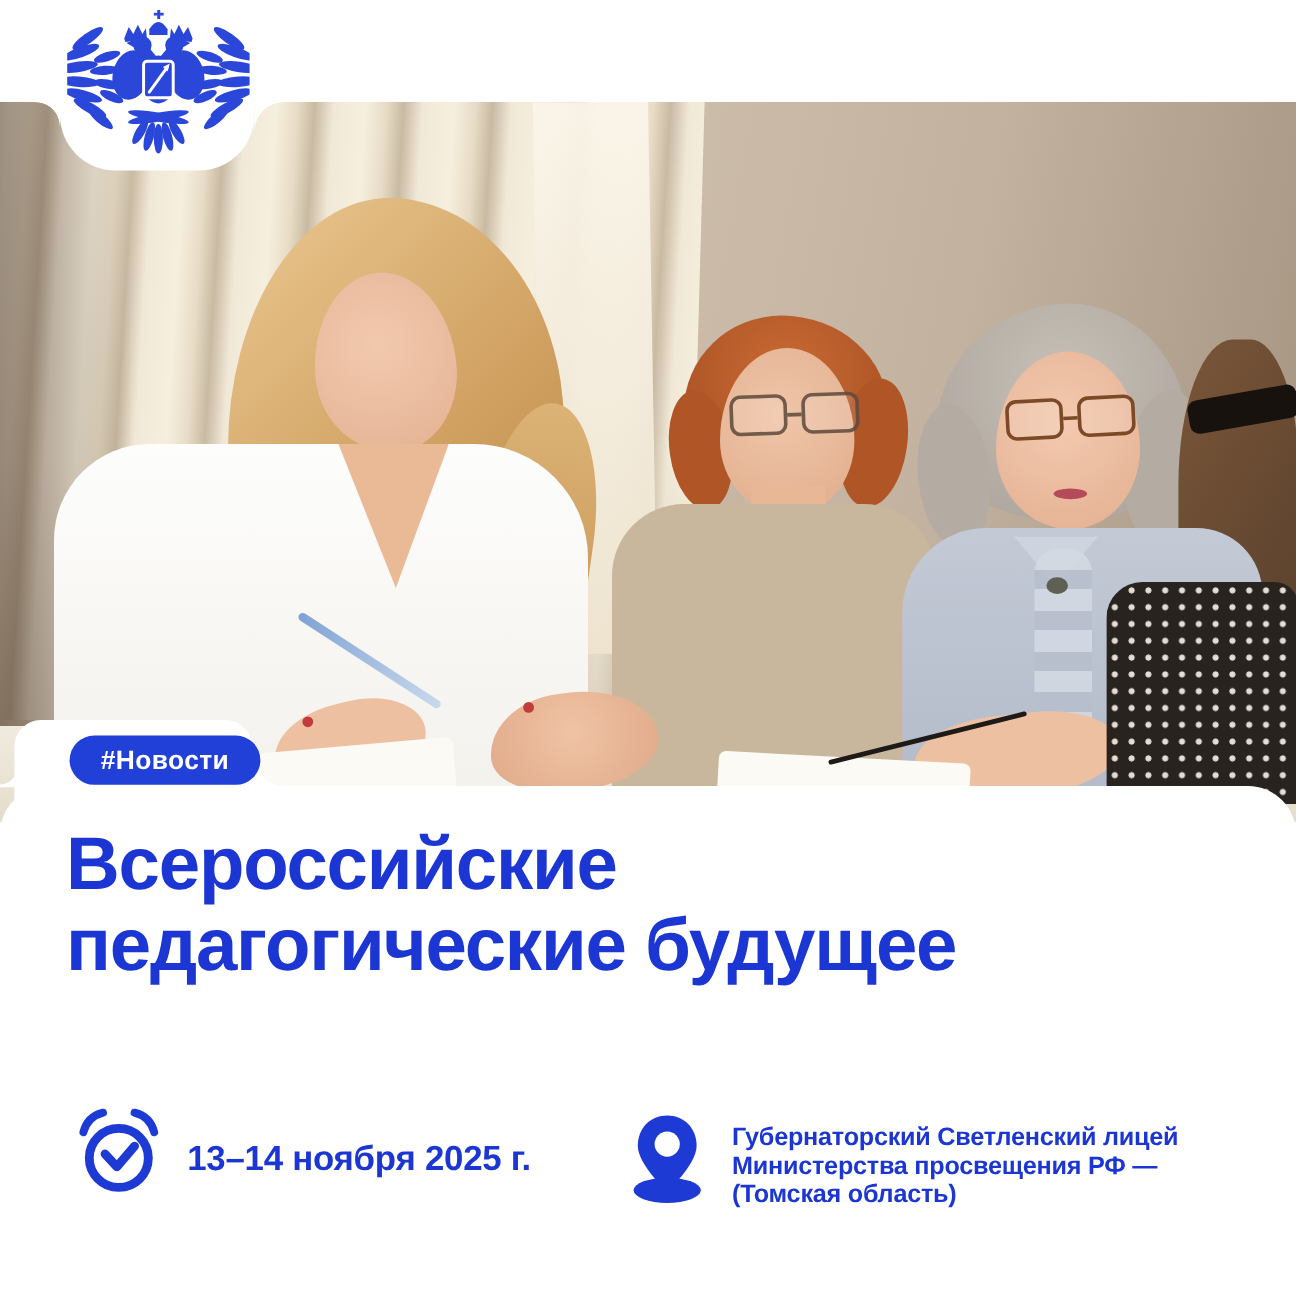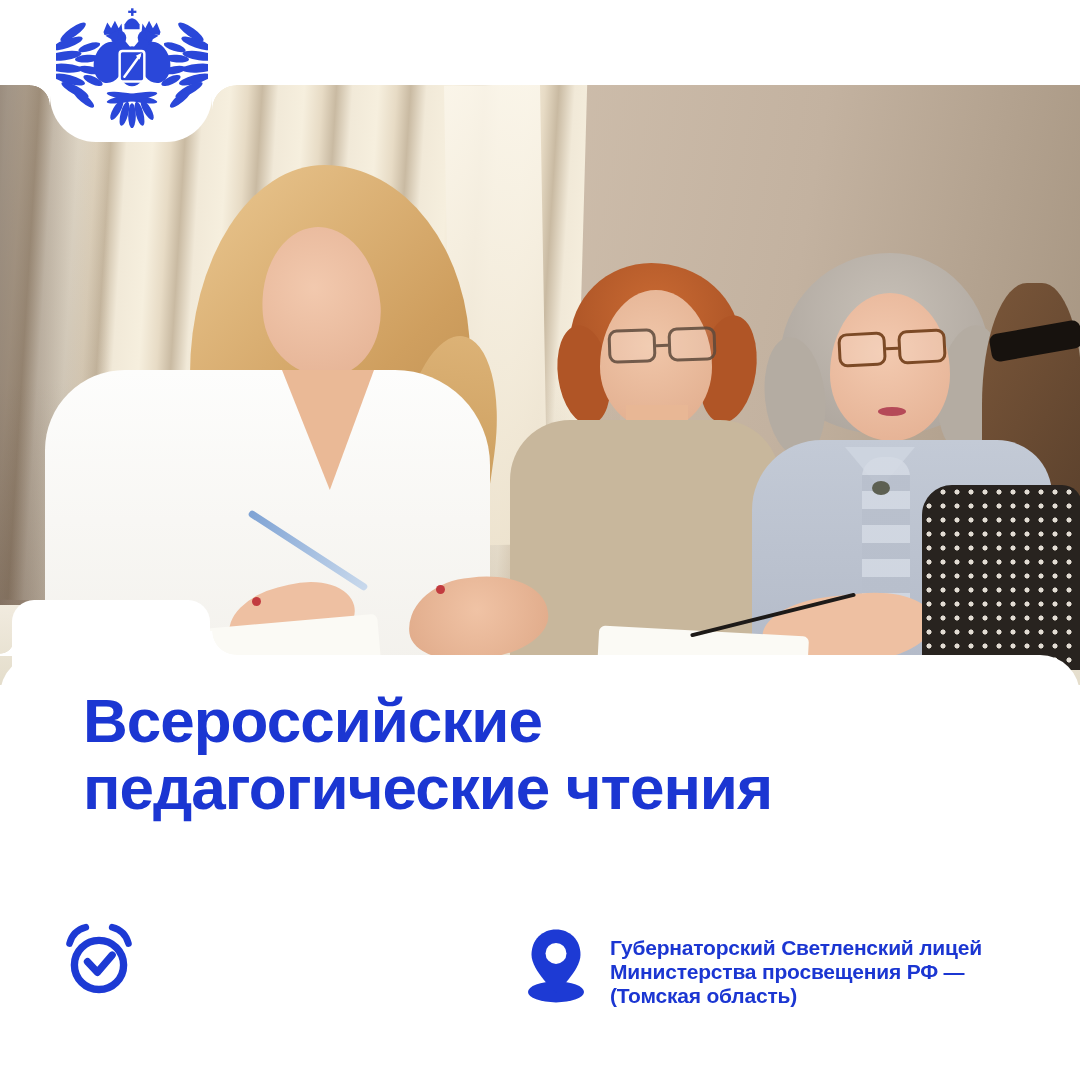--- a/index.html
+++ b/index.html
@@ -140,21 +140,21 @@
   .news-fil-r{left:210px;top:631px;width:26px;height:24px;z-index:10;
     background:radial-gradient(circle 24px at 100% 0%,rgba(0,0,0,0) 23.4px,#fff 24px);}
   .pill{
     position:absolute;left:58px;top:613px;height:41px;z-index:12;
     background:#2140d8;border-radius:21px;padding:0 26px;
     display:flex;align-items:center;justify-content:center;
     color:#fff;font-size:22px;font-weight:600;letter-spacing:.3px;
   }
   .title{
     position:absolute;left:55px;top:688px;z-index:12;
-    color:#1b36d2;font-size:62px;font-weight:800;line-height:1.08;letter-spacing:-1px;margin-left:28px;
+    color:#1b36d2;font-size:62px;font-weight:800;line-height:1.08;letter-spacing:-1px;
   }
   .subtitle{
     position:absolute;left:55px;top:838px;z-index:12;
     color:#1b36d2;font-size:34px;font-weight:700;letter-spacing:-.3px;
   }
   .clock-icon{position:absolute;left:58px;top:918px;width:82px;height:84px;z-index:12;}
   .date-text{
     position:absolute;left:156px;top:950px;z-index:12;
     color:#1b36d2;font-size:29px;font-weight:800;letter-spacing:-.2px;
   }
@@ -288,33 +288,37 @@
     <rect x="67" y="44" width="26" height="32" rx="3" fill="#2a47d9" stroke="#ffffff" stroke-width="2.6"></rect>
     <line x1="72" y1="71" x2="88" y2="49" stroke="#ffffff" stroke-width="2.6" stroke-linecap="round"></line>
     <path d="M84,49 l6,-3 -2,7 z" fill="#ffffff"></path>
   </svg>
 
   <div class="panel"></div>
   <div class="news-tab"></div>
   <div class="fillet news-fil-l"></div>
   <div class="fillet news-fil-r"></div>
 
+  <div class="pill">
+    <span>#Новости</span>
+  </div>
 
   <div class="title">
     <div>Всероссийские</div>
-    <div>педагогические чтения</div>
+    <div>педагогические будущее</div>
   </div>
 
 
   <svg class="clock-icon" viewBox="0 0 100 100">
     <circle cx="50" cy="56" r="30" fill="none" stroke="#1d3ad4" stroke-width="9"></circle>
     <polyline points="36,52 48,65 66,44" fill="none" stroke="#1d3ad4" stroke-width="9" stroke-linecap="round" stroke-linejoin="round"></polyline>
     <path d="M14,30 Q18,14 34,10" fill="none" stroke="#1d3ad4" stroke-width="8" stroke-linecap="round"></path>
     <path d="M86,30 Q82,14 66,10" fill="none" stroke="#1d3ad4" stroke-width="8" stroke-linecap="round"></path>
   </svg>
+  <div class="date-text">13–14 ноября 2025 г.</div>
 
   <svg class="pin-icon" viewBox="0 0 100 112">
     <ellipse cx="50" cy="93" rx="40" ry="15" fill="#1d3ad4"></ellipse>
     <path d="M50,4 C70,4 85,19 85,40 C85,63 50,94 50,94 C50,94 15,63 15,40 C15,19 30,4 50,4 Z" fill="#1d3ad4"></path>
     <circle cx="50" cy="38" r="15" fill="#ffffff"></circle>
   </svg>
   <div class="loc-text">
     <div>Губернаторский Светленский лицей</div>
     <div>Министерства просвещения РФ —</div>
     <div>(Томская область)</div>

